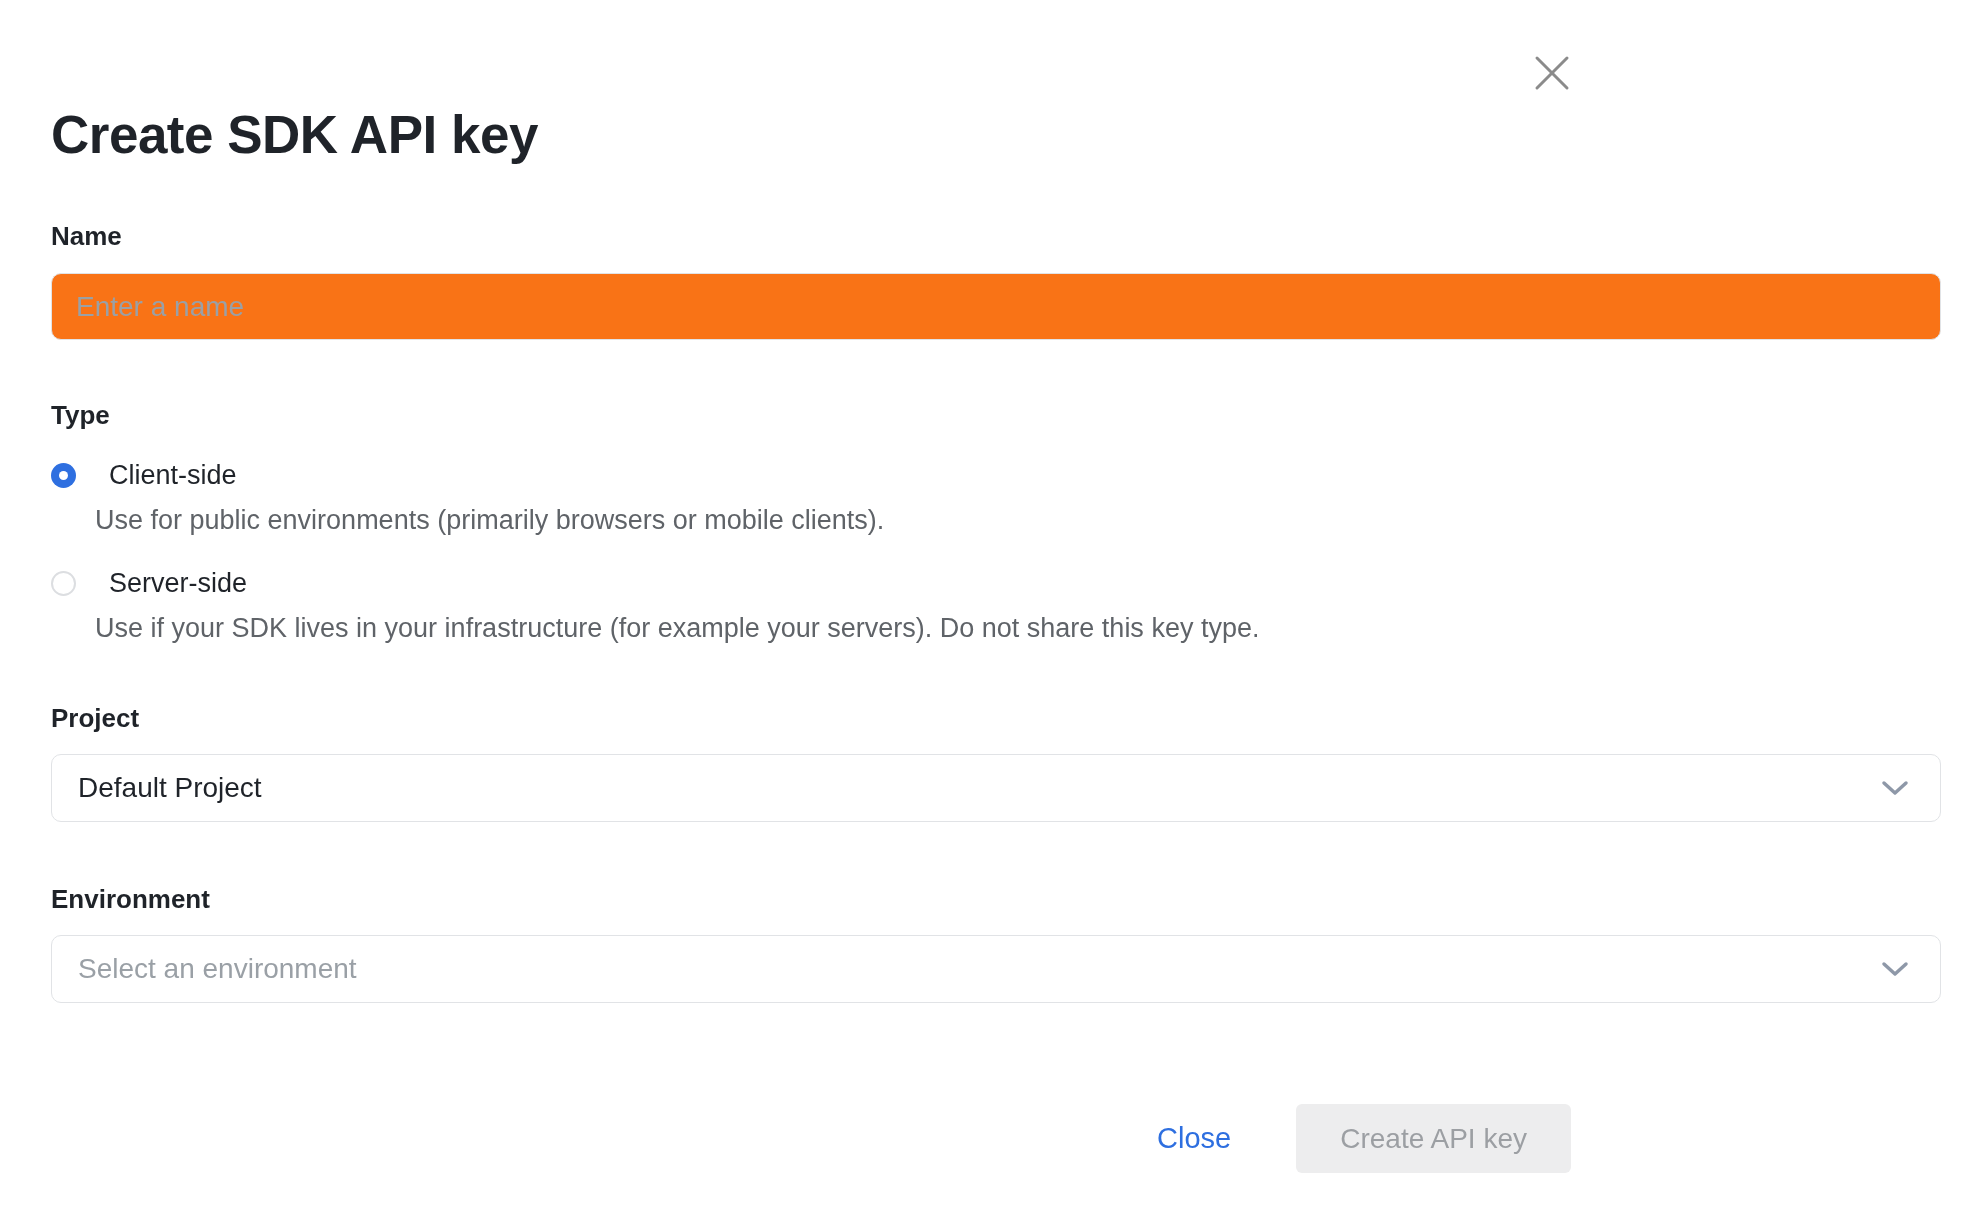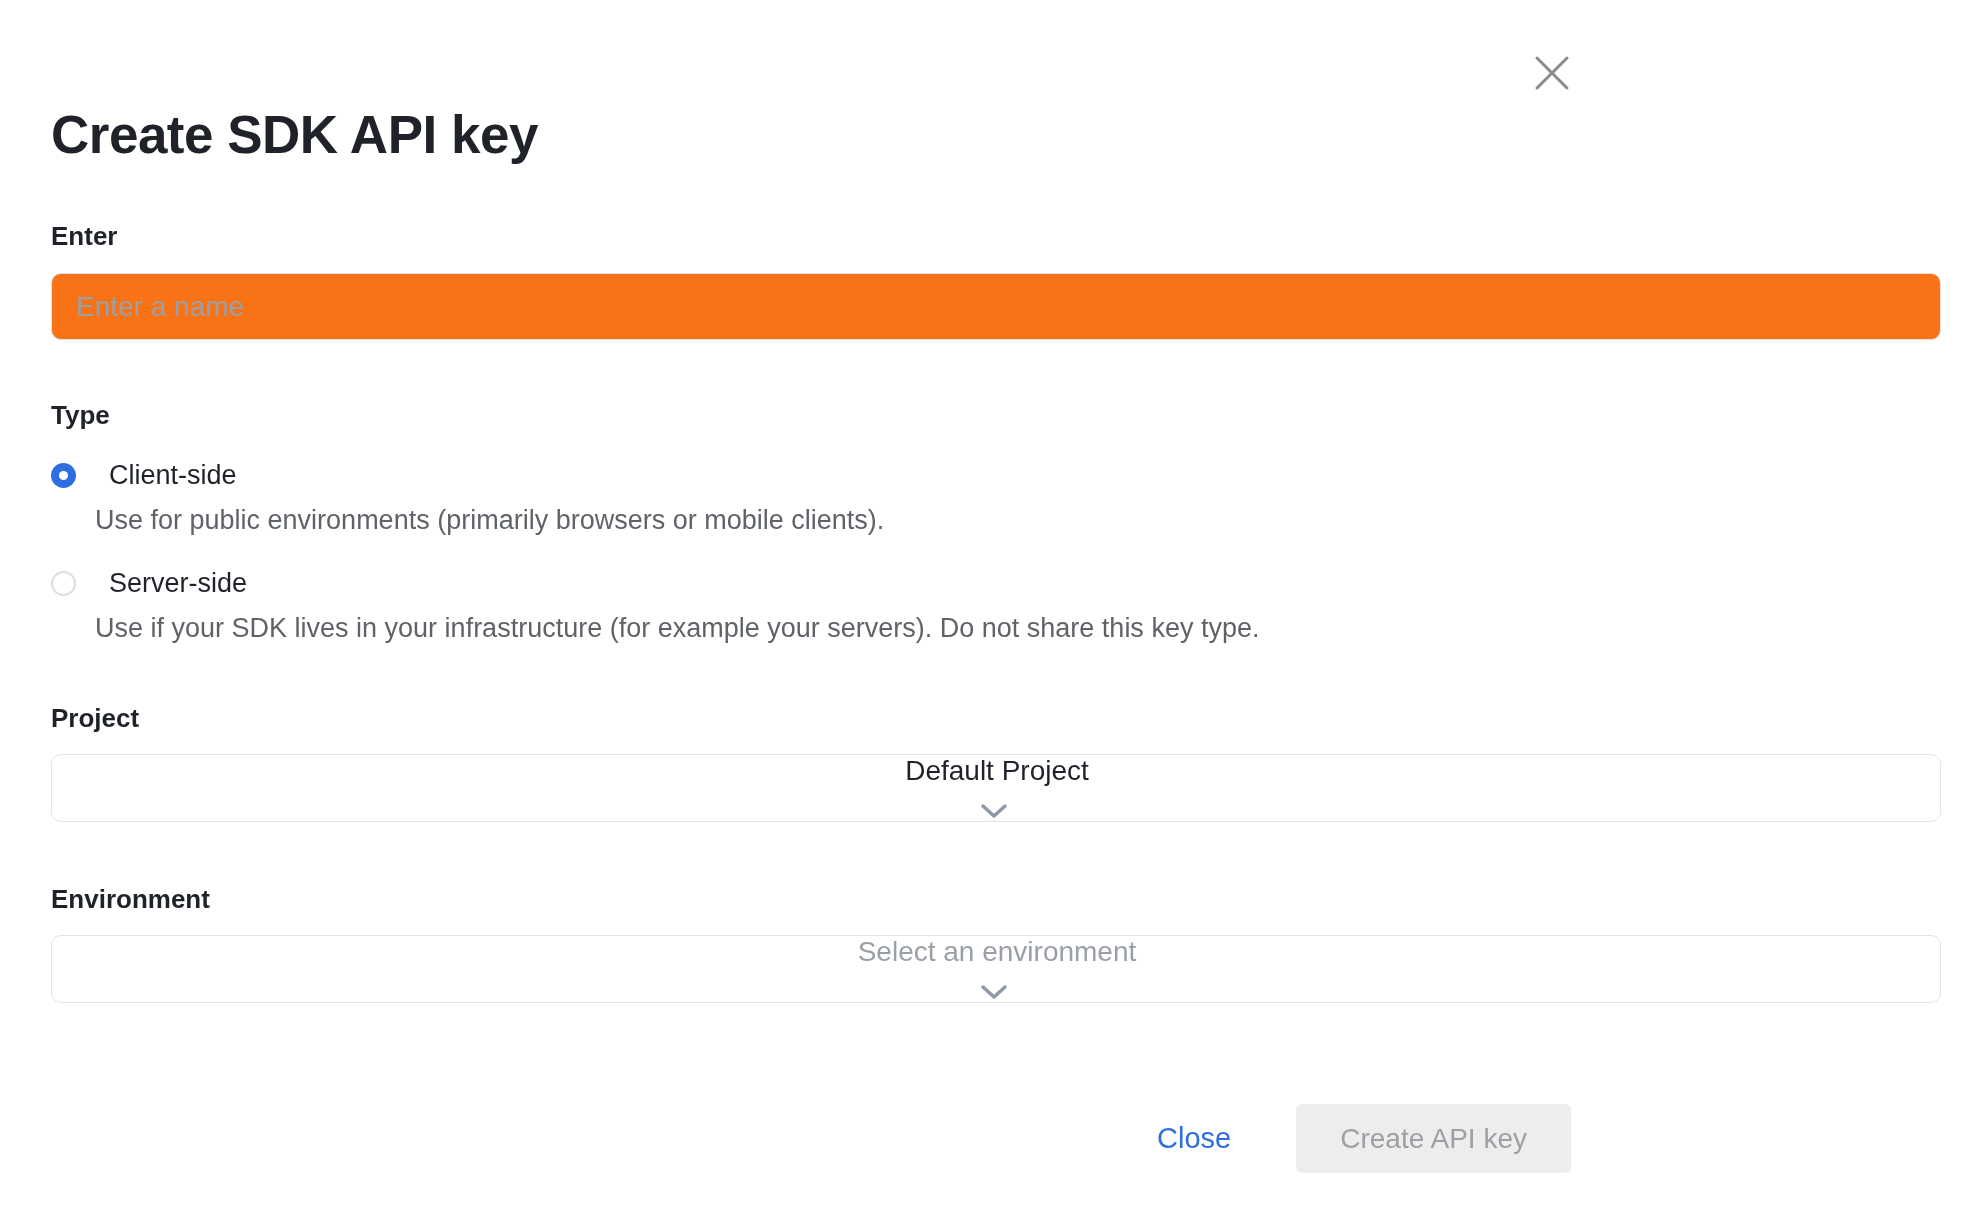--- a/index.html
+++ b/index.html
@@ -111,21 +111,20 @@
     width: 1890px;
     height: 68px;
     border: 1.5px solid #e1e3e6;
     border-radius: 10px;
     padding: 0 24px 0 26px;
     display: flex;
     align-items: center;
     justify-content: space-between;
     cursor: pointer;
     background: #ffffff;
-    flex-direction: column;
   }
   .select-value { font-size: 28px; color: #1f2329; }
   .select-value.placeholder { color: #9aa0a6; }
   .chevron { flex: 0 0 auto; margin-right: 6px; }
 
   .footer {
     position: absolute;
     right: 37px;
     top: 1104px;
     display: flex;
@@ -161,21 +160,21 @@
     <span style="display:flex;">
       <svg width="40" height="40" viewBox="0 0 40 40">
         <line x1="5" y1="5" x2="35" y2="35" stroke="#8b8b8b" stroke-width="3" stroke-linecap="round"></line>
         <line x1="35" y1="5" x2="5" y2="35" stroke="#8b8b8b" stroke-width="3" stroke-linecap="round"></line>
       </svg>
     </span>
   </button>
 
   <h1 class="modal-title">Create SDK API key</h1>
 
-  <div class="field-label label-name">Enter</div>
+  <div class="field-label label-name">Name</div>
   <input class="text-input" type="text" placeholder="Enter a name" style="">
 
   <div class="field-label label-type">Type</div>
 
   <div class="radio-option option-client">
     <div class="radio-row">
       <span class="radio-circle checked"></span>
       <span class="radio-label">Client-side</span>
     </div>
     <div class="radio-desc">Use for public environments (primarily browsers or mobile clients).</div>

